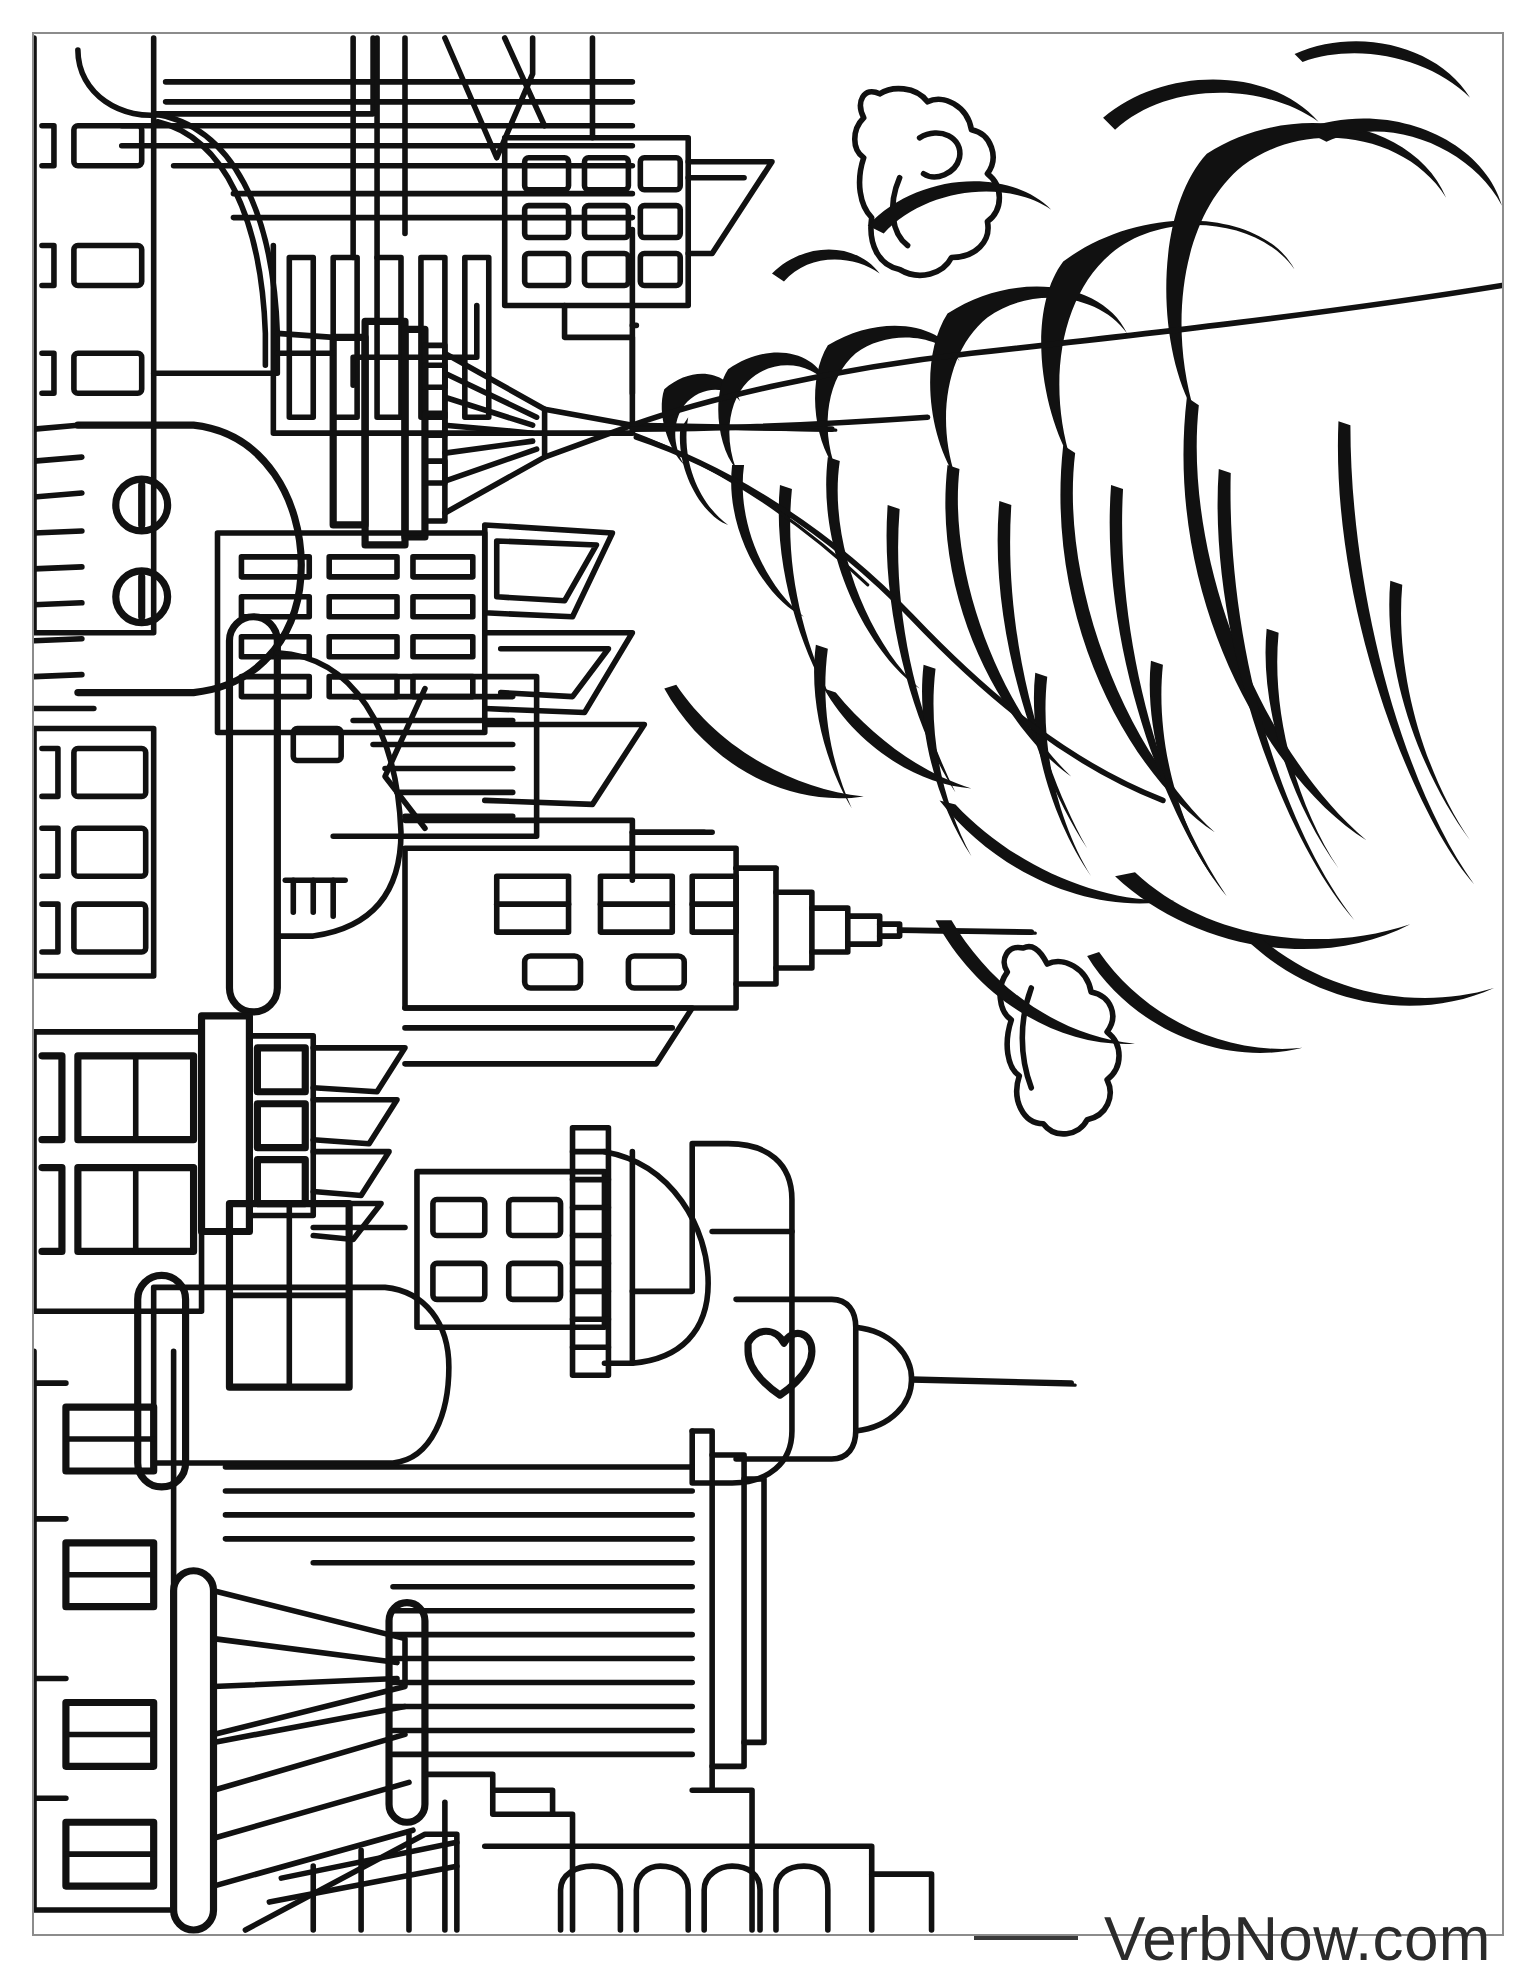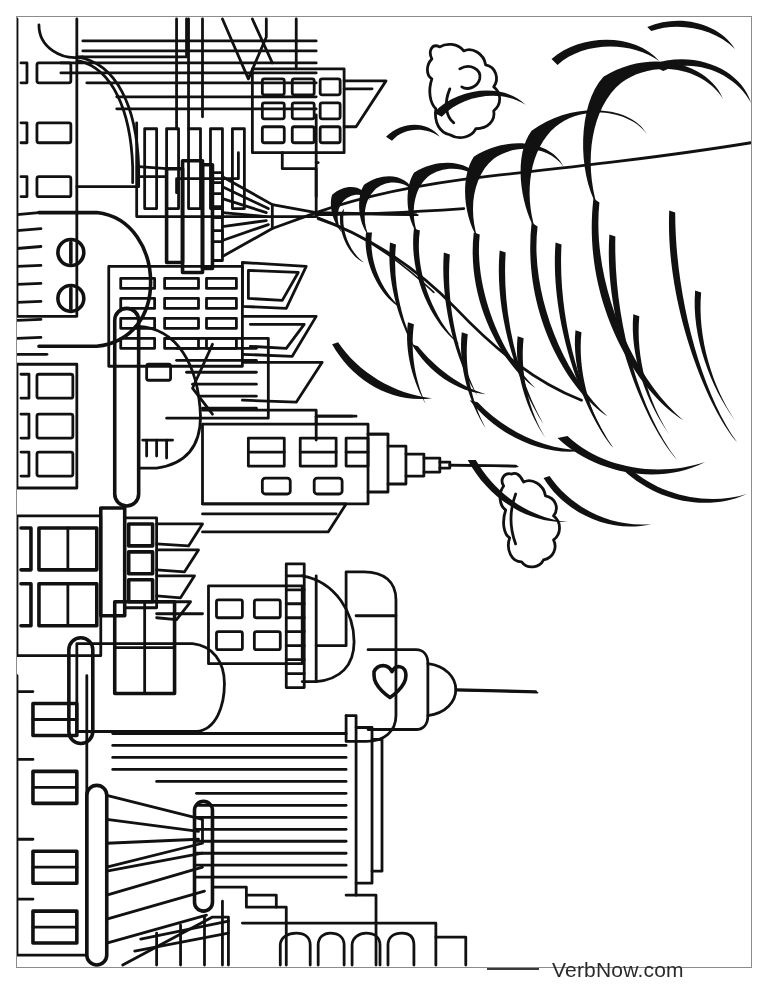--- a/index.html
+++ b/index.html
@@ -30,21 +30,21 @@
     position:absolute;
     left:487px; top:948px;
     width:270px; height:42px;
     display:flex;align-items:center;gap:13px;
   }
   #wm-rule{
     width:52px;height:2px;background:#3a3a3a;flex:none;
   }
   #wm-text{
     font-family:"Liberation Sans", sans-serif;
-    font-size:21px;
+    font-size:31px;
     letter-spacing:0.2px;
     color:#2b2b2b;
     white-space:nowrap;
     line-height:1;
   }
   .ink{fill:none;stroke:#111111;stroke-linecap:round;stroke-linejoin:round;}
   .w2{stroke-width:2.8;}
   .w3{stroke-width:3.6;}
   .thin{stroke-width:1.6;}
   .swirl{fill:#111111;stroke:none;}

